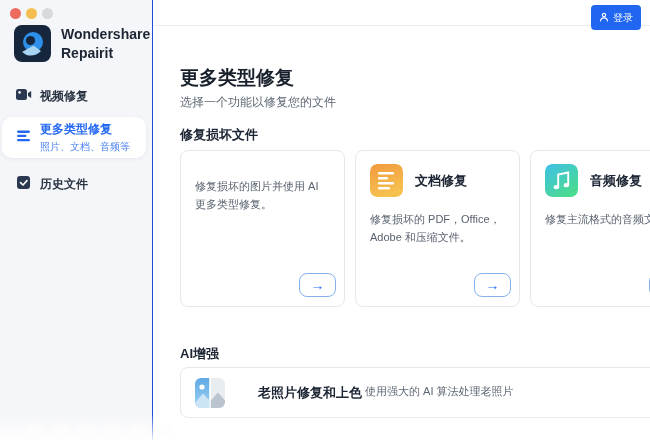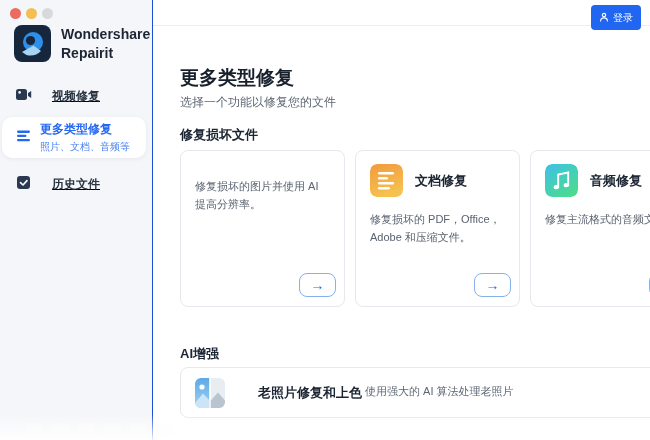--- a/index.html
+++ b/index.html
@@ -13,21 +13,21 @@
   .traffic { position:absolute; top:8px; width:11px; height:11px; border-radius:50%; }
   .t-red    { left:10px; background:#EC6A5E; }
   .t-yellow { left:26px; background:#F4BE50; }
   .t-gray   { left:42px; background:#D8D9DB; }
 
   .brand { position:absolute; top:25px; left:14px; display:flex; align-items:center; gap:10px; }
   .brand-logo { width:37px; height:37px; display:block; }
   .brand-name { font-size:14px; font-weight:bold; color:#1C2533; line-height:1.35; }
 
   .nav-item { position:absolute; left:0; width:156px; display:flex; align-items:center;
-              gap:20px; padding-left:15px; cursor:default;text-decoration:underline; }
+              gap:8px; padding-left:15px; cursor:default; }
   .nav-item .nav-label { font-size:12px; color:#2A3442; font-weight:bold; }
   .nav-video   { top:84px; height:24px; }
   .nav-history { top:172px; height:24px; }
 
   .nav-selected { position:absolute; top:117px; left:2px; width:144px; height:41px;
                   background:#FFFFFF; border-radius:10px;
                   box-shadow:0 1px 4px rgba(40,60,90,0.08);
                   display:flex; align-items:center; gap:8px; padding-left:13px; }
   .nav-selected .sel-text { display:flex; flex-direction:column; gap:2px; }
   .nav-selected .sel-title { font-size:12px; font-weight:bold; color:#2468F2; }
@@ -159,21 +159,21 @@
   </div>
 
   <div class="page-title">更多类型修复</div>
   <div class="page-subtitle">选择一个功能以修复您的文件</div>
 
   <div class="section-heading sec1">修复损坏文件</div>
 
   <div class="cards-row">
 
     <div class="card">
-      <div class="card-desc">修复损坏的图片并使用 AI 提高分辨率。</div>
+      <div class="card-desc">修复损坏的图片并使用 AI 更多类型修复。</div>
       <button class="arrow-btn">→</button>
     </div>
 
     <div class="card">
       <div class="card-head">
         <span class="card-icon">
           <svg width="33" height="33" viewBox="0 0 33 33">
             <defs>
               <linearGradient id="gDoc" x1="0" y1="0" x2="0.35" y2="1">
                 <stop offset="0" stop-color="#F19A3F"></stop>

